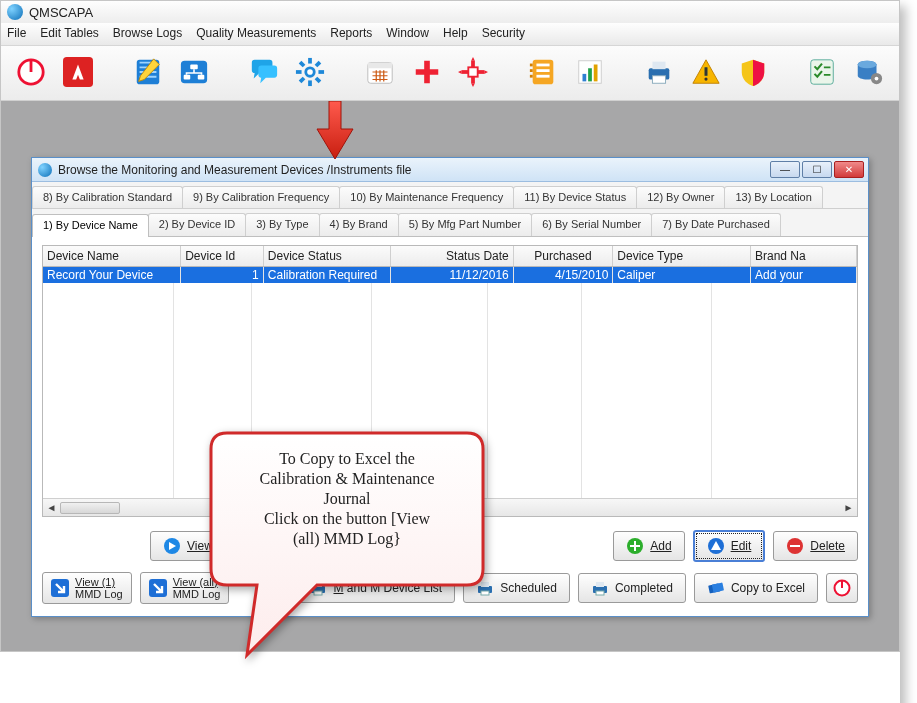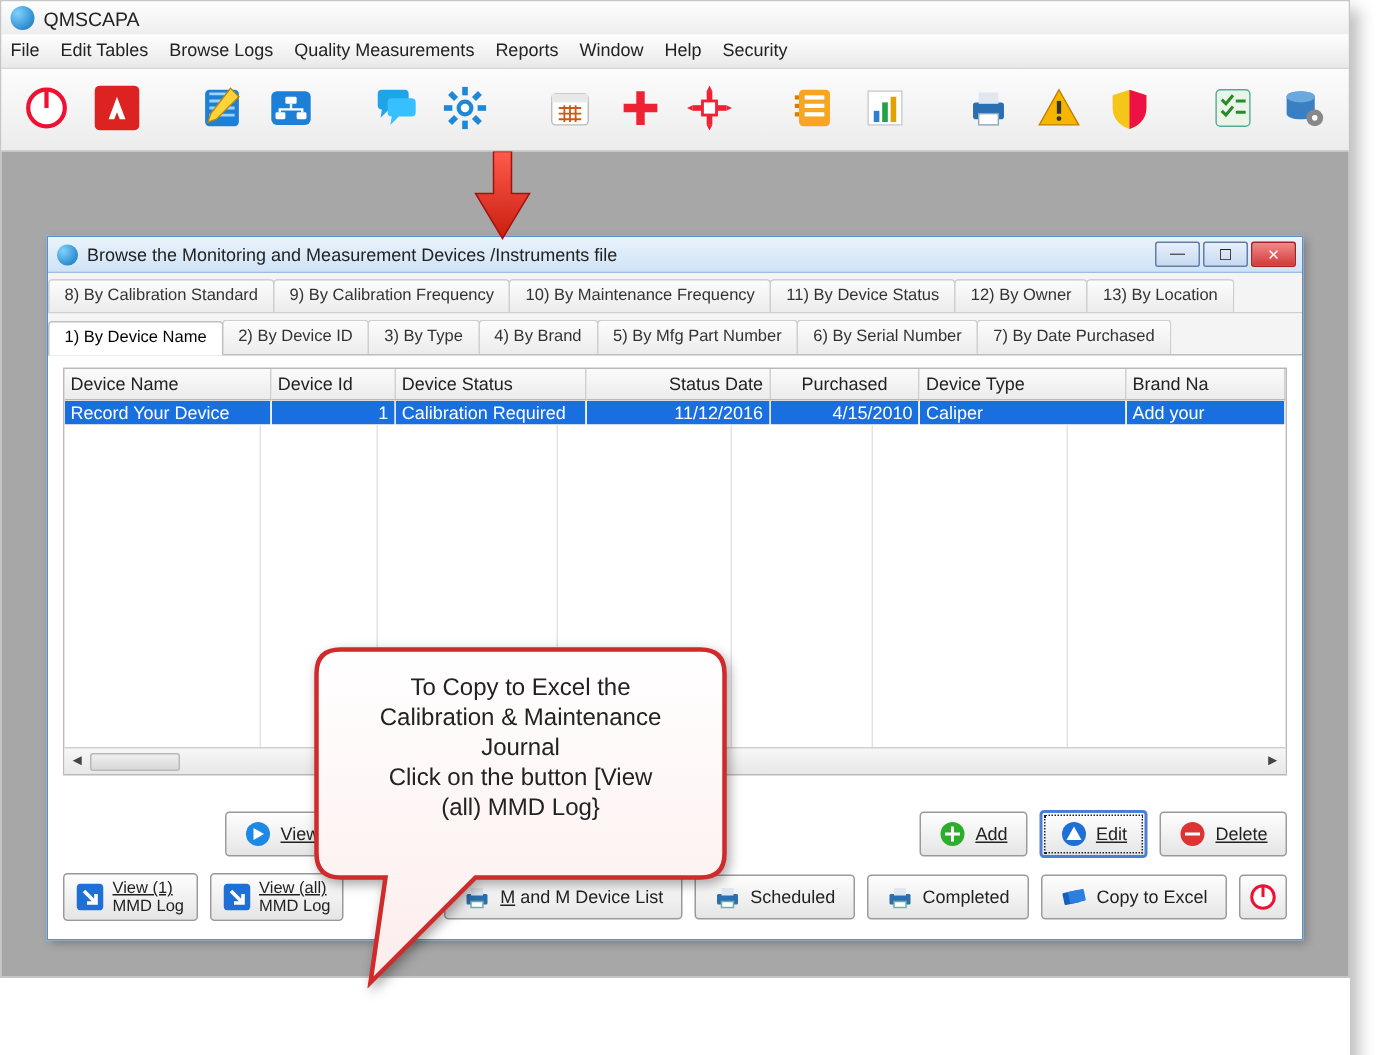--- a/index.html
+++ b/index.html
@@ -124,21 +124,21 @@
     background: #fff;
     border-color: #bfbfbf;
     position: relative;
     top: 1px;
     padding-bottom: 6px;
     color: #000;
     font-weight: 400;
   }
   
   .grid-wrap {
-    margin: 8px 10px 13px 10px;
+    margin: 8px 10px 3px 10px;
     border: 1px solid #b9b9b9;
     height: 272px;
     position: relative;
     background: #fff;
     overflow: hidden;
   }
   table.grid {
     border-collapse: collapse;
     width: 100%;
     table-layout: fixed;
@@ -207,21 +207,21 @@
     position: absolute;
     left: 206px; top: 328px;
     width: 280px;
     pointer-events: none;
     z-index: 50;
     filter: drop-shadow(2px 3px 4px rgba(0,0,0,.35));
   }
   .callout-text{
     position:absolute; left:18px; top:20px; width:244px;
     text-align:center;
-    font-family: Liberation Sans, sans-serif;
+    font-family: Liberation Serif, serif;
     font-size: 16px;
     color:#222;
     line-height: 1.25;
   }
   
   .version {
     width: 900px;
     text-align: center;
     font-size: 18px;
     font-weight: 700;

